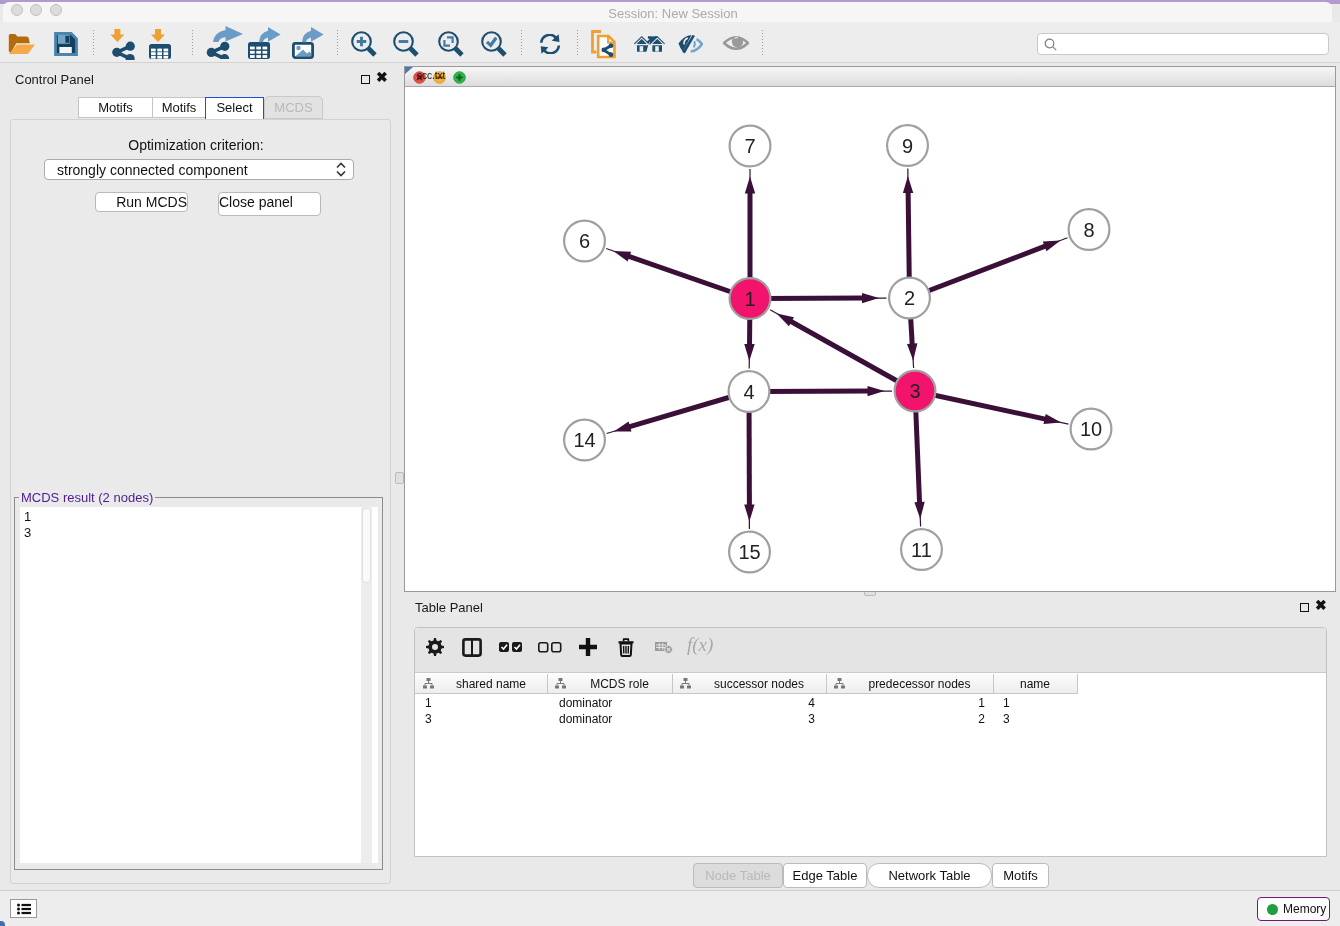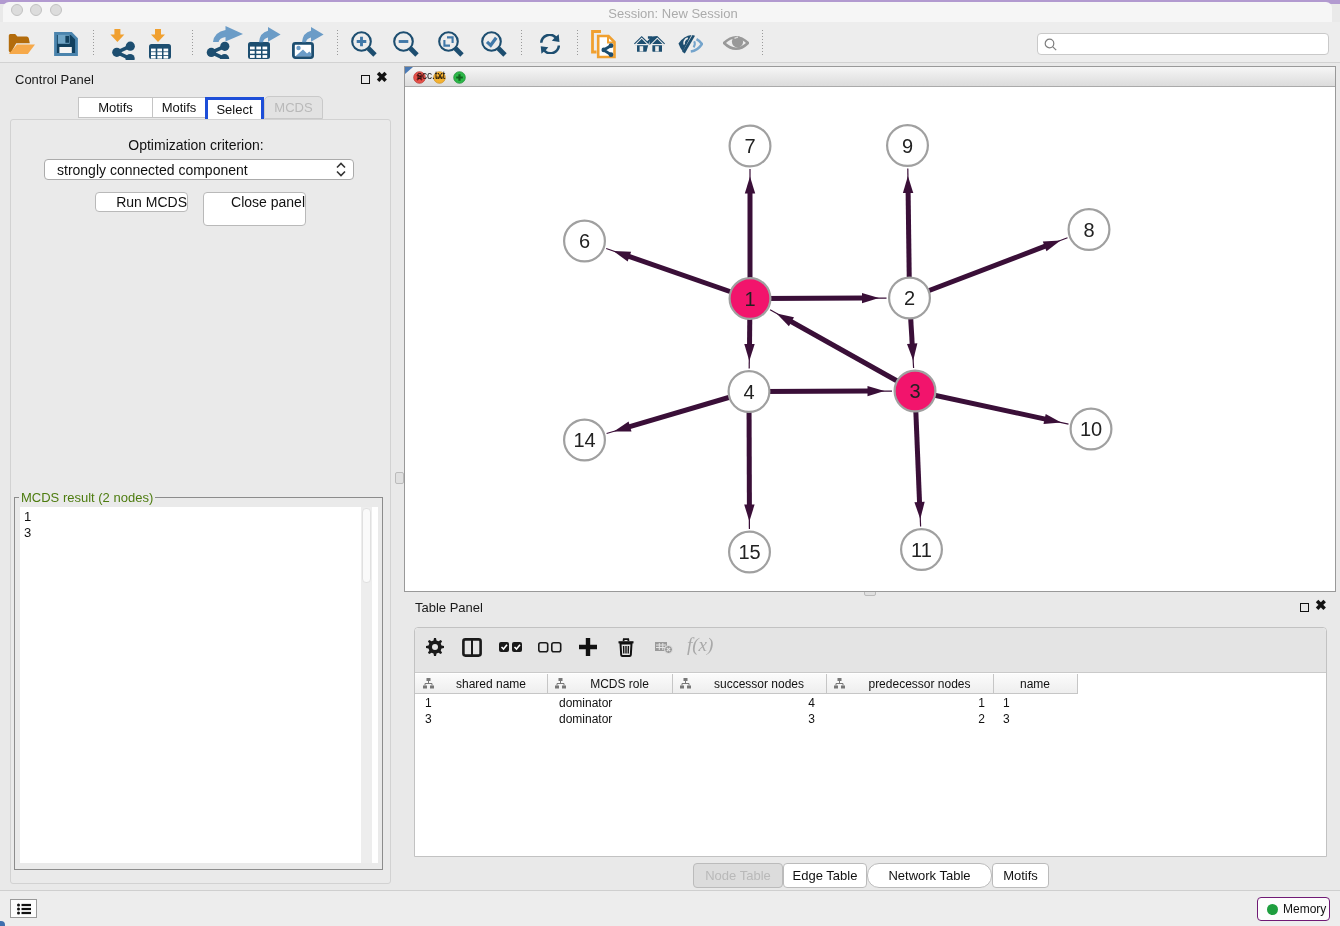--- a/index.html
+++ b/index.html
@@ -154,40 +154,40 @@
     </svg>
 </div>
 
 <div class="abs" style="left:15px;top:72px;font-size:13px;color:#1a1a1a;">Control Panel</div>
 <div class="abs" style="left:361px;top:75px;width:9px;height:9px;border:1.5px solid #111;"></div>
 <div class="abs" style="left:376px;top:69px;font-size:14px;font-weight:bold;color:#111;">✖</div>
 
 <div class="abs" style="left:78px;top:97px;width:245px;height:21px;">
   <div class="abs" style="left:0;top:0;width:74px;height:21px;background:#fff;border:1px solid #c4c4c4;border-right:none;text-align:center;font-size:13px;line-height:20px;color:#111;">Motifs</div>
   <div class="abs" style="left:74px;top:0;width:53px;height:21px;background:#fff;border:1px solid #c4c4c4;border-right:none;text-align:center;font-size:13px;line-height:20px;color:#111;">Motifs</div>
-  <div class="abs" style="left:127px;top:0;width:59px;height:28px;background:#fff;border:3px solid #1d4ed8;text-align:center;font-size:13px;line-height:20px;color:#111;">Select</div>
+  <div class="abs" style="left:127px;top:0;width:59px;height:28px;background:#fff;border:1px solid #1d4ed8;text-align:center;font-size:13px;line-height:20px;color:#111;">Select</div>
   <div class="abs" style="left:186px;top:-1px;width:59px;height:23px;background:#e2e2e2;border:1px solid #c9c9c9;border-radius:5px 5px 0 0;text-align:center;font-size:13px;line-height:22px;color:#b9b9b9;">MCDS</div>
 </div>
 
 <div class="abs" style="left:10px;top:119px;width:381px;height:765px;background:#eaeaea;border:1px solid #d2d2d2;border-radius:3px;"></div>
 <div class="abs" style="left:395px;top:472px;width:9px;height:12px;background:#e0e0e0;border:1px solid #bbb;border-radius:2px;"></div>
 <div class="abs" style="left:864px;top:587px;width:12px;height:9px;background:#e0e0e0;border:1px solid #bbb;border-radius:2px;"></div>
 <div class="abs" style="left:0;top:137px;width:392px;text-align:center;font-size:14px;color:#111;">Optimization criterion:</div>
 <div class="abs" style="left:44px;top:159px;width:310px;height:21px;background:#fff;border:1px solid #ababab;border-radius:4px;">
   <div class="abs" style="left:12px;top:2px;font-size:14px;color:#111;">strongly connected component</div>
   <svg width="12" height="15" viewBox="0 0 12 15" style="position:absolute;right:6px;top:2px;">
       <path d="M2 5.5 L6 1.5 L10 5.5" fill="none" stroke="#333" stroke-width="1.6"></path>
       <path d="M2 9.5 L6 13.5 L10 9.5" fill="none" stroke="#333" stroke-width="1.6"></path>
     </svg>
 </div>
 <div class="abs" style="left:95px;top:192px;width:93px;height:20px;background:#fff;border:1px solid #b9b9b9;border-radius:4px;text-align:right;font-size:14px;line-height:19px;color:#111;">Run MCDS</div>
-<div class="abs" style="left:203px;top:192px;width:103px;height:34px;background:#fff;border:1px solid #b9b9b9;border-radius:4px;text-align:right;font-size:14px;line-height:19px;color:#111;">Close panel</div>
+<div class="abs" style="left:218px;top:192px;width:103px;height:24px;background:#fff;border:1px solid #b9b9b9;border-radius:4px;text-align:left;font-size:14px;line-height:19px;color:#111;">Close panel</div>
 
 <fieldset class="abs" style="left:14px;top:490px;width:369px;height:380px;border:1px solid #8c8c8c;">
-  <legend style="font-size:13px;color:#4d7c0f;margin-left:4px;padding:0 2px;">MCDS result (2 nodes)</legend>
+  <legend style="font-size:13px;color:#4c1d95;margin-left:4px;padding:0 2px;">MCDS result (2 nodes)</legend>
 </fieldset>
 <div class="abs" style="left:20px;top:507px;width:358px;height:356px;background:#fff;">
   <div style="position:absolute;left:4px;top:2px;font-size:13px;color:#111;line-height:16px;">1<br>3</div>
   <div style="position:absolute;right:6px;top:0;width:11px;height:356px;background:#ededed;"></div>
   <div style="position:absolute;right:7px;top:1px;width:9px;height:75px;background:#fafafa;border:1px solid #e0e0e0;border-radius:4px;"></div>
 </div>
 
 <div class="abs" style="left:404px;top:66px;width:932px;height:526px;border:1px solid #999;background:#fff;">
   <div class="abs" style="left:0;top:0;width:930px;height:20px;background:linear-gradient(#f6f6f6,#dcdcdc);border-bottom:1px solid #aaa;">
     <svg class="abs" style="left:8px;top:3.5px;" width="55" height="13" viewBox="0 0 55 13">

